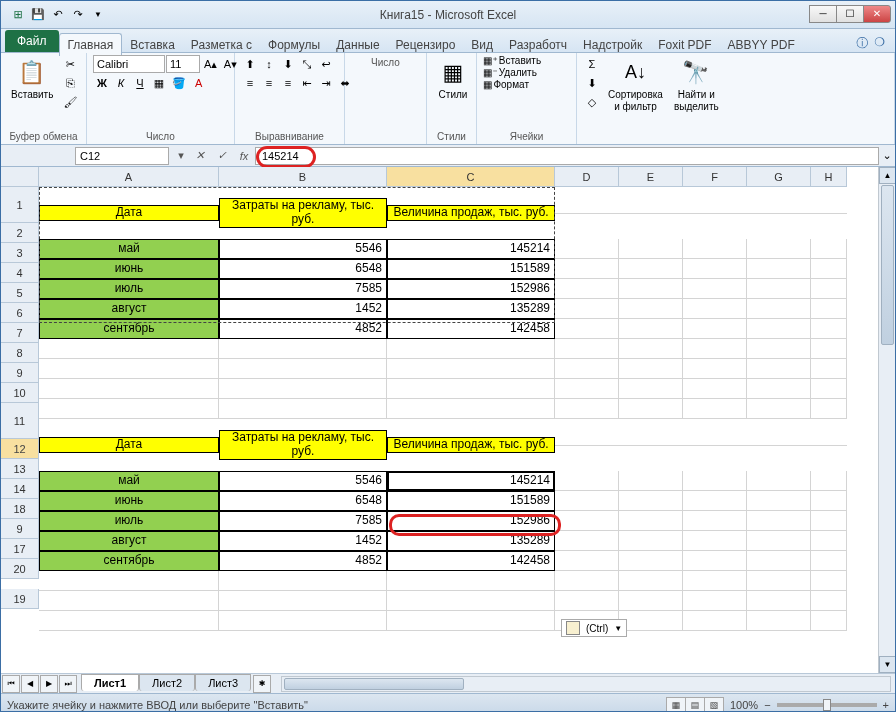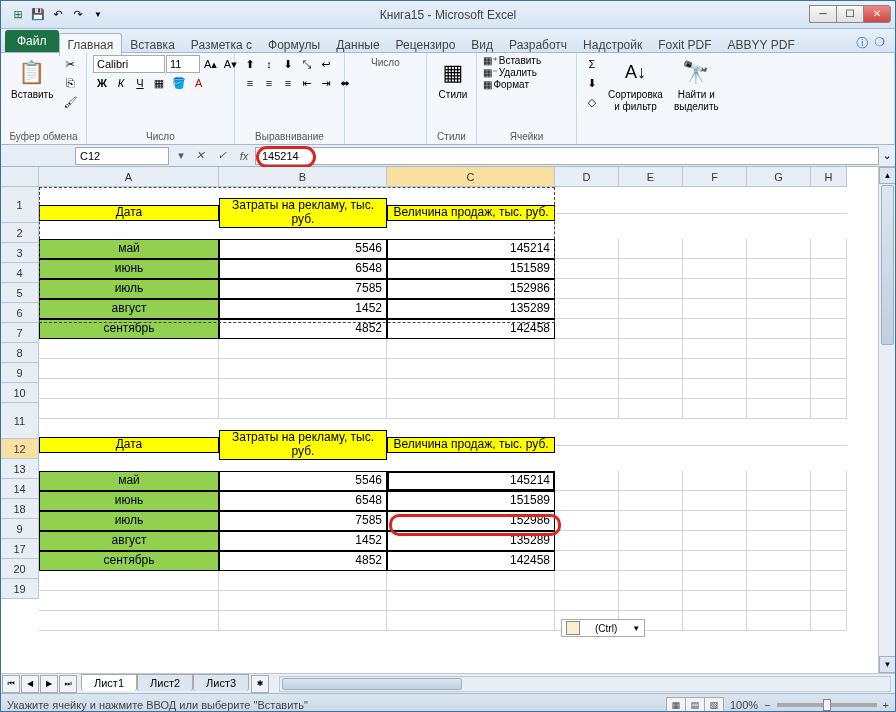--- a/index.html
+++ b/index.html
@@ -54,34 +54,34 @@
 .crow { display: flex; height: 20px; }
 .crow.tall { height: 52px; align-items: center; }
 .cell { border-right: 1px solid #d4d4d4; border-bottom: 1px solid #d4d4d4; display: flex; align-items: center; padding: 0 4px; font-size: 12px; color: #000; overflow: hidden; white-space: normal; text-align: center; justify-content: center; line-height: 1.15; }
 .cell.rt { justify-content: flex-end; text-align: right; }
 .yellow { background: #ffff00; }
 .green { background: #92d050; }
 .bord { border: 1px solid #000; }
 .active-cell { outline: 2px solid #000; outline-offset: -2px; }
 .red-oval-cell { position: absolute; border: 3px solid #d22; border-radius: 10px; pointer-events: none; }
 
-.paste-tag { position: absolute; display: flex; align-items: center; background: #fff; border: 1px solid #aaa; font-size: 10px; padding: 1px 4px; gap: 15px; }
+.paste-tag { position: absolute; display: flex; align-items: center; background: #fff; border: 1px solid #aaa; font-size: 10px; padding: 1px 4px; gap: 6px; }
 .paste-tag .ic { width: 14px; height: 14px; border: 1px solid #888; background: #f8f0d0; }
 
 .vscroll { position: absolute; right: 0; top: 0; width: 17px; height: 100%; background: #e8eef5; border-left: 1px solid #c0c8d0; }
 .vscroll .thumb { position: absolute; left: 2px; width: 13px; background: linear-gradient(#dce6f0,#c0d0e0); border: 1px solid #a0b0c0; border-radius: 2px; }
 .vscroll .arr { position: absolute; left: 0; width: 17px; height: 17px; background: #dce6f0; border: 1px solid #a0b0c0; display: flex; align-items: center; justify-content: center; font-size: 8px; }
 
 
 .sheet-bar { height: 20px; background: #e8eef5; border-top: 1px solid #b8c8d8; display: flex; align-items: center; }
 .sheet-nav { display: flex; }
 .sheet-nav-btn { width: 18px; height: 18px; border: 1px solid #aaa; background: #f0f4f8; display: flex; align-items: center; justify-content: center; font-size: 8px; margin-left: 1px; }
 .sheet-tabs { display: flex; margin-left: 4px; }
 .stab { padding: 2px 12px; border: 1px solid #aaa; border-bottom: none; background: #dce6f0; font-size: 11px; border-radius: 0 0 3px 3px; transform: translateY(-1px); }
-.stab.active { background: #fff; font-weight: normal; }
+.stab.active { background: #fff; font-weight: bold; }
 .hscroll { flex: 1; margin: 0 4px 0 10px; height: 16px; background: #e8eef5; border: 1px solid #c0c8d0; position: relative; }
 .hscroll .thumb { position: absolute; top: 1px; height: 12px; background: linear-gradient(#dce6f0,#c0d0e0); border: 1px solid #a0b0c0; border-radius: 2px; }
 
 
 .status { height: 22px; background: linear-gradient(#dce6f0, #c8d8e8); border-top: 1px solid #a0b8d0; display: flex; align-items: center; padding: 0 6px; font-size: 11px; color: #444; }
 .status .right { margin-left: auto; display: flex; align-items: center; gap: 6px; }
 .view-btns { display: flex; }
 .vb { width: 20px; height: 16px; border: 1px solid #aaa; background: #f0f4f8; display: flex; align-items: center; justify-content: center; font-size: 9px; margin-left: -1px; }
 .zoom-slider { width: 100px; height: 4px; background: #aaa; position: relative; }
 .zoom-slider .zt { position: absolute; top: -4px; width: 8px; height: 12px; background: #f0f4f8; border: 1px solid #888; }
@@ -263,21 +263,21 @@
       <div class="rh" style="height: 20px;">9</div>
       <div class="rh" style="height: 20px;">10</div>
       <div class="rh" style="height: 36px;">11</div>
       <div class="rh sel" style="height: 20px;">12</div>
       <div class="rh" style="height: 20px;">13</div>
       <div class="rh" style="height: 20px;">14</div>
       <div class="rh" style="height: 20px;">18</div>
       <div class="rh" style="height: 20px;">9</div>
       <div class="rh" style="height: 20px;">17</div>
       <div class="rh" style="height: 20px;">20</div>
-      <div class="rh" style="height: 20px;">19</div>
+      <div class="rh" style="height: 20px; margin-top: 10px;">19</div>
     </div>
   <div class="cells" id="cells">
       <div class="crow tall">
         <div class="cell yellow bord" style="width: 180px;">Дата</div>
         <div class="cell yellow bord" style="width: 168px;">Затраты на рекламу, тыс. руб.</div>
         <div class="cell yellow bord" style="width: 168px;">Величина продаж, тыс. руб.</div>
         <div class="cell " style="width: 64px;"></div>
         <div class="cell " style="width: 64px;"></div>
         <div class="cell " style="width: 64px;"></div>
         <div class="cell " style="width: 64px;"></div>

